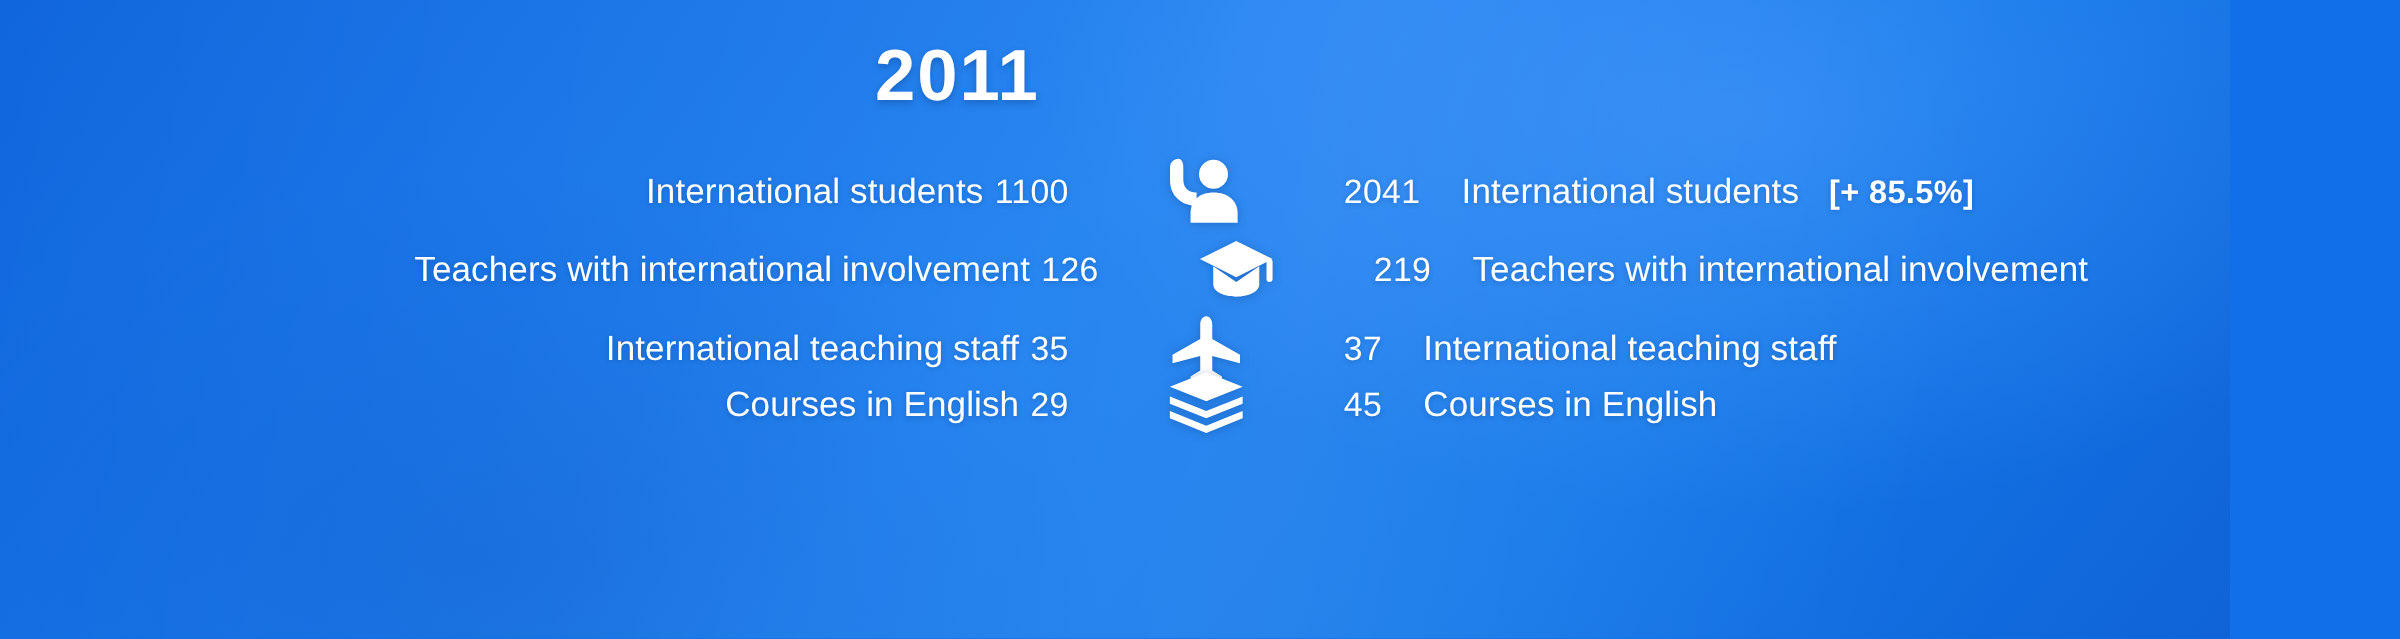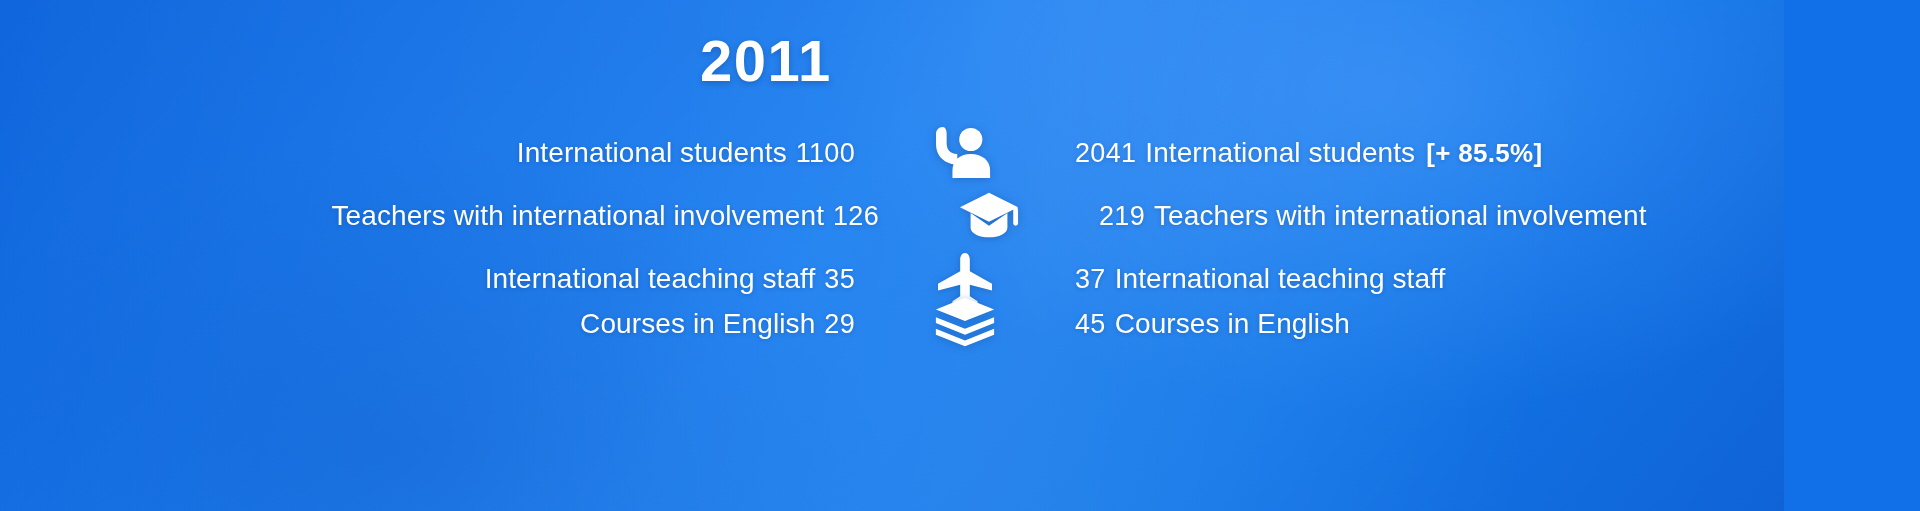--- a/index.html
+++ b/index.html
@@ -86,39 +86,40 @@
   }
   .icon-cell {
     width: 220px;
     display: flex;
     align-items: center;
     justify-content: center;
   }
   .side-right {
     width: 845px;
     justify-content: flex-start;
+    gap: 24px;
   }
 
   .label {
     font-size: 28px;
     font-weight: normal;
     letter-spacing: 0.1px;
   }
   .value {
     font-size: 27px;
     font-weight: normal;
     letter-spacing: 0.3px;
   }
   .side-left .value  { margin-left: 9px; }
   .side-right .value { margin-right: 9px; }
 
   .delta {
     font-size: 26px;
     font-weight: bold;
-    margin-left: 11px;
+    margin-left: 0;
     letter-spacing: 0.3px;
   }
   .delta:empty { display: none; }
 
   
   .icon {
     display: block;
     width: 62px;
     height: 56px;
     fill: #ffffff;

